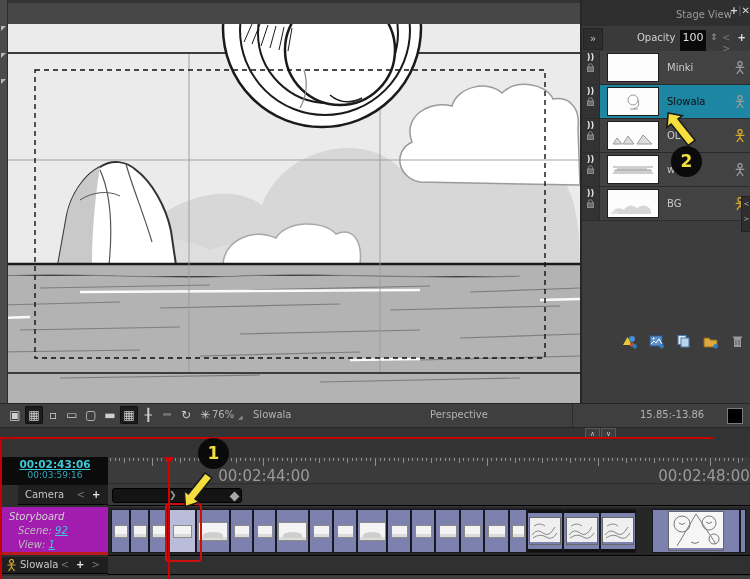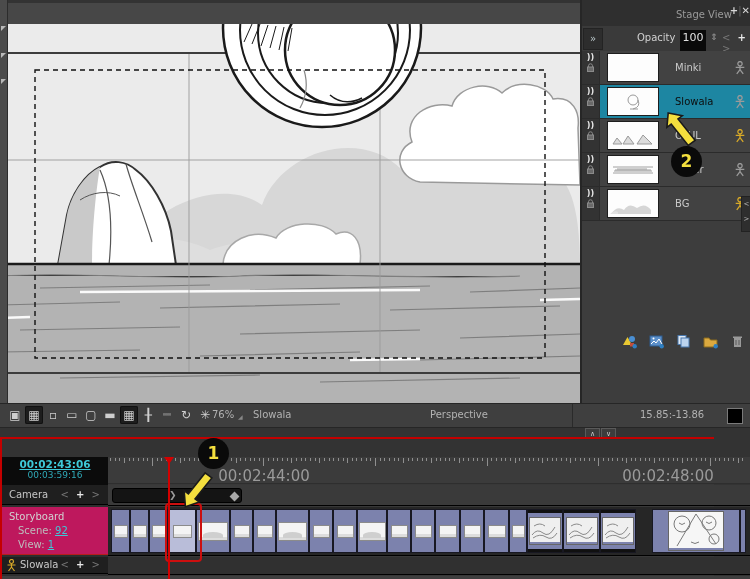--- a/index.html
+++ b/index.html
@@ -35,46 +35,46 @@
   .navtrip{letter-spacing:2px;font-size:10px;color:#777;}
   .navtrip b{color:#e8e8e8;font-weight:bold;}
   #opacity-nav{position:absolute;left:140px;top:6px;}
   #layers{position:absolute;left:0;top:51px;width:170px;}
   .lrow{position:relative;height:33px;border-bottom:1px solid #2b2b2b;display:flex;}
   .lrow-left{width:17px;background:#333;border-right:1px solid #2b2b2b;text-align:center;}
   .vis-ico{display:block;color:#e8e8e8;font-weight:bold;font-size:8px;line-height:10px;margin-top:2px;}
   .lrow-body{flex:1;display:flex;align-items:center;background:#424242;}
   .lrow-body.sel{background:#1d86a2;}
   .lthumb{width:50px;height:27px;background:#fdfdfd;border:1px solid #1e1e1e;margin-left:7px;overflow:hidden;}
-  .lname{margin-left:16px;color:#c9c9c9;font-size:10px;flex:1;}
+  .lname{margin-left:8px;color:#c9c9c9;font-size:10px;flex:1;}
   .lrow-body.sel .lname{color:#0d0d0d;}
   .lperson{margin-right:6px;}
   #edge-chevrons{position:absolute;right:0px;top:196px;width:9px;height:34px;background:#2e2e2e;border:1px solid #222;color:#b5b5b5;font-size:7px;text-align:center;line-height:15px;}
   #layer-toolbar{position:absolute;left:0;top:334px;width:170px;height:18px;}
   .lt-icon{position:absolute;top:0;}
   
   #timeline{left:0;top:437px;width:714px;height:142px;background:#383838;border-top:2px solid #c40000;box-sizing:border-box;}
   #tl-redleft{position:absolute;left:0;top:0;width:2px;height:142px;background:#c40000;}
   #tl-gap{position:absolute;left:2px;top:0;width:748px;height:18px;background:#333;}
   #tl-header-col{position:absolute;left:2px;top:18px;width:106px;height:124px;background:#2e2e2e;}
   #tc-block{position:absolute;left:2px;top:18px;width:106px;height:28px;background:#0b0b0b;text-align:center;}
   #tc-current{color:#3ec9d8;font-weight:bold;font-size:10.5px;text-decoration:underline;margin-top:1px;display:block;}
   #tc-total{color:#2fa9b8;font-size:9px;display:block;}
   #ruler{position:absolute;left:108px;top:18px;width:642px;height:26px;background:#3b3b3b;border-bottom:1px solid #2e2e2e;}
   .tick{position:absolute;top:1px;width:1px;background:#8f8f8f;}
   .rlabel{position:absolute;top:10px;color:#9a9a9a;font-size:15px;transform:translateX(-50%);}
   .hdr-cell{position:absolute;left:2px;width:106px;box-sizing:border-box;}
-  #camera-hdr{top:46px;height:20px;background:#1f1f1f;border-bottom:1px solid #000;}
+  #camera-hdr{top:46px;height:20px;background:#1f1f1f;border-bottom:1px solid #000;margin-left:16px;}
   #camera-hdr .hlabel{position:absolute;left:7px;top:4px;color:#c5c5c5;}
   #camera-hdr .navtrip{position:absolute;right:6px;top:4px;}
   #camera-track{position:absolute;left:108px;top:46px;width:642px;height:20px;background:#3a3a3a;border-bottom:1px solid #000;}
   #cam-bar{position:absolute;left:4px;top:3px;width:128px;height:13px;background:#141414;border:1px solid #000;border-radius:3px;}
   #cam-bar .arrowg{position:absolute;left:56px;top:1px;color:#9a9a9a;font-size:9px;}
   #cam-diamond{position:absolute;left:118px;top:4px;width:7px;height:7px;background:#a8a8a8;transform:rotate(45deg);}
-  #sb-hdr{top:68px;height:48px;background:#be185d;border-bottom:1px solid #b91c1c;}
+  #sb-hdr{top:68px;height:48px;background:#a21caf;border-bottom:3px solid #b91c1c;font-style:italic;}
   #sb-hdr .t1{position:absolute;left:7px;top:4px;color:#d2d2d2;}
   #sb-hdr .t2{position:absolute;left:16px;top:18px;color:#bdbdbd;}
   #sb-hdr .t3{position:absolute;left:16px;top:32px;color:#bdbdbd;}
   .cyanlink{color:#3ec9d8;text-decoration:underline;}
   #sb-track{position:absolute;left:108px;top:68px;width:642px;height:48px;background:#262626;border-bottom:1px solid #000;overflow:hidden;}
   .sb-panel{position:absolute;top:2px;height:44px;background:#7c82ad;border:1px solid #181822;box-sizing:border-box;display:flex;align-items:center;justify-content:center;}
   .sb-panel.hl{background:#b9bdd9;}
   .sb-panel.grp{box-shadow:inset 0 3px 0 #101010, inset 0 -3px 0 #101010;}
   .pthumb{background:#f4f4f4;border:1px solid #8b8b8b;box-shadow:inset 0 -3px 0 #ddd;}
   #slow-hdr{top:118px;height:17px;background:#1f1f1f;border-bottom:1px solid #000;}
@@ -469,21 +469,21 @@
         <div class="tick" style="left: 597.2px; height: 3px;"></div>
         <div class="tick" style="left: 601.85px; height: 8px;"></div>
         <div class="tick" style="left: 606.5px; height: 3px;"></div>
         <div class="tick" style="left: 611.15px; height: 3px;"></div>
         <div class="tick" style="left: 615.8px; height: 3px;"></div>
         <div class="tick" style="left: 620.45px; height: 3px;"></div>
         <div class="tick" style="left: 625.1px; height: 3px;"></div>
         <div class="tick" style="left: 629.75px; height: 5px;"></div>
         <div class="tick" style="left: 634.4px; height: 3px;"></div>
         <div class="rlabel" style="left: 156px;">00:02:44:00</div>
-        <div class="rlabel" style="left: 560px;">00:02:48:00</div>
+        <div class="rlabel" style="left: 596px;">00:02:48:00</div>
       </div>
     <div id="camera-hdr" class="hdr-cell">
       <span class="hlabel">Camera</span>
       <span class="navtrip"><span>&lt;</span> <b>+</b> <span>&gt;</span></span>
     </div>
     <div id="camera-track">
       <div id="cam-bar">
         <span class="arrowg">❯</span>
         <div id="cam-diamond"></div>
       </div>

